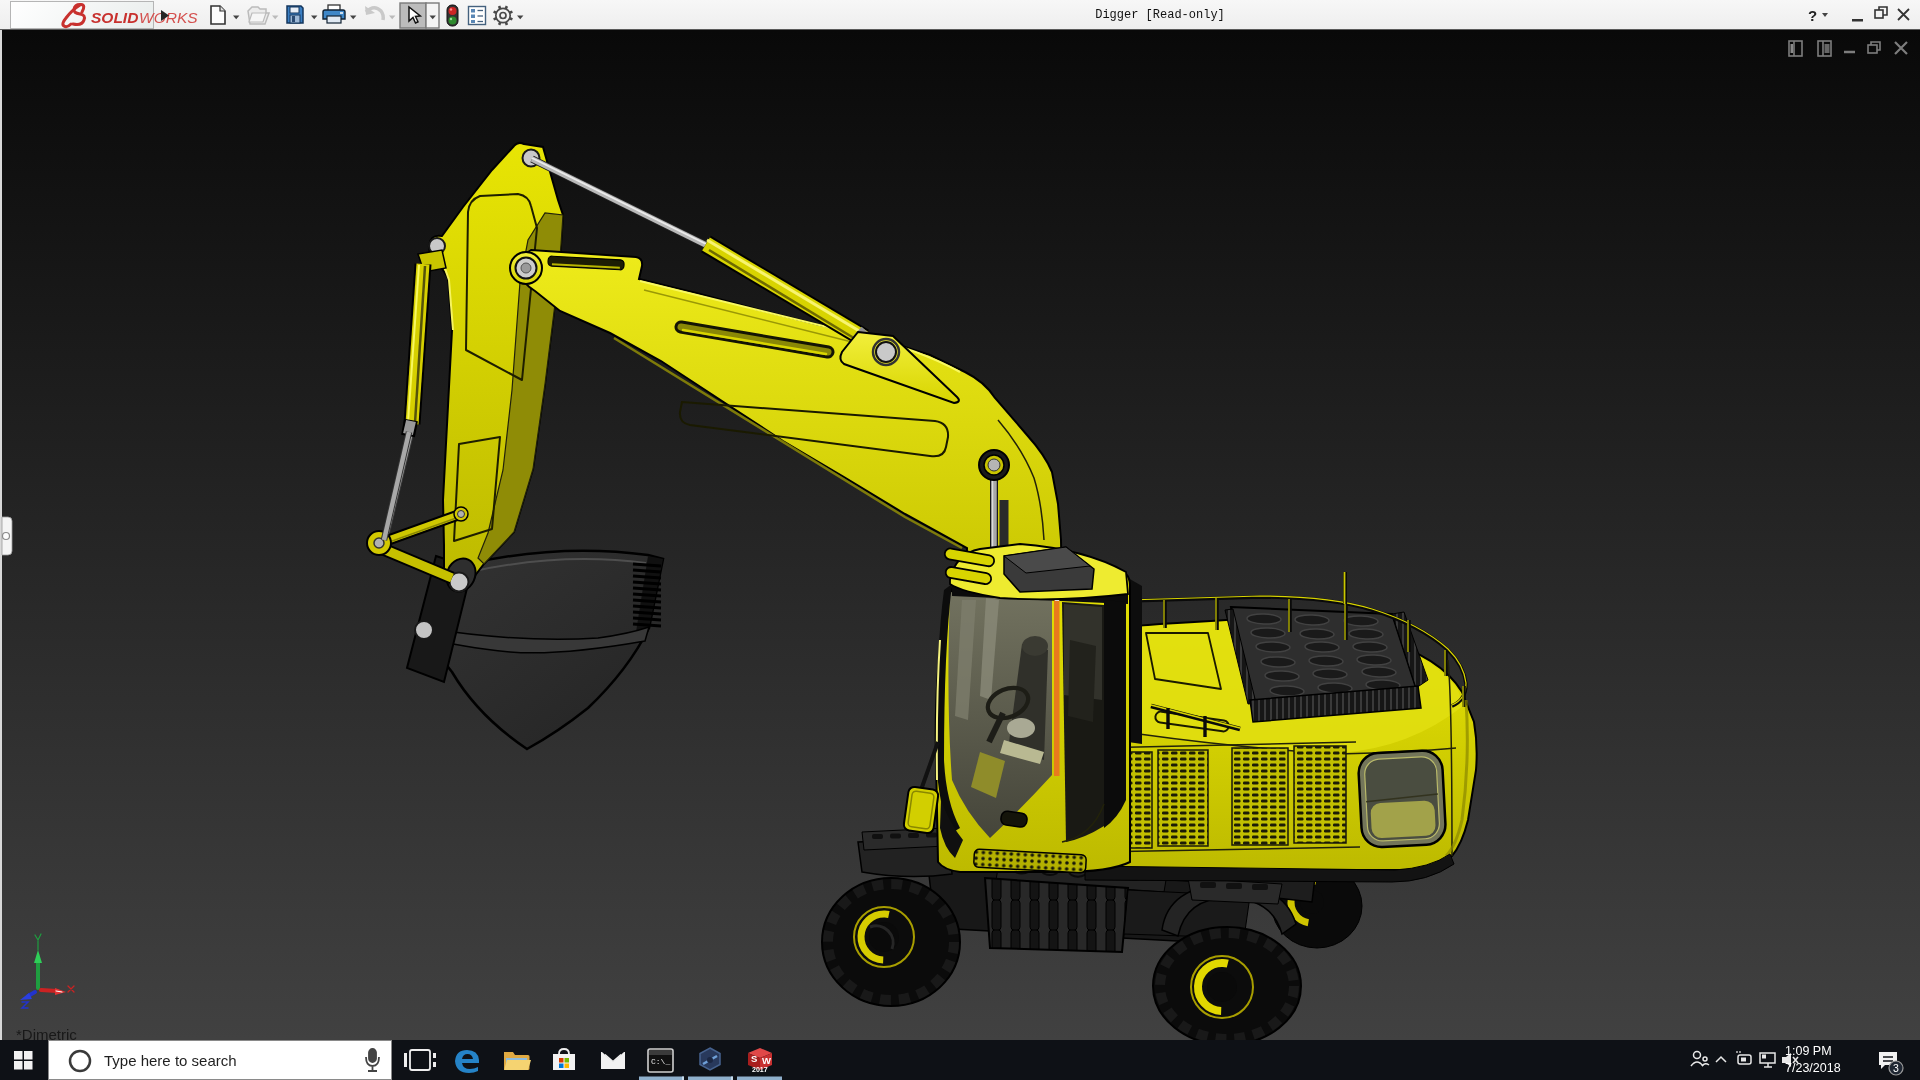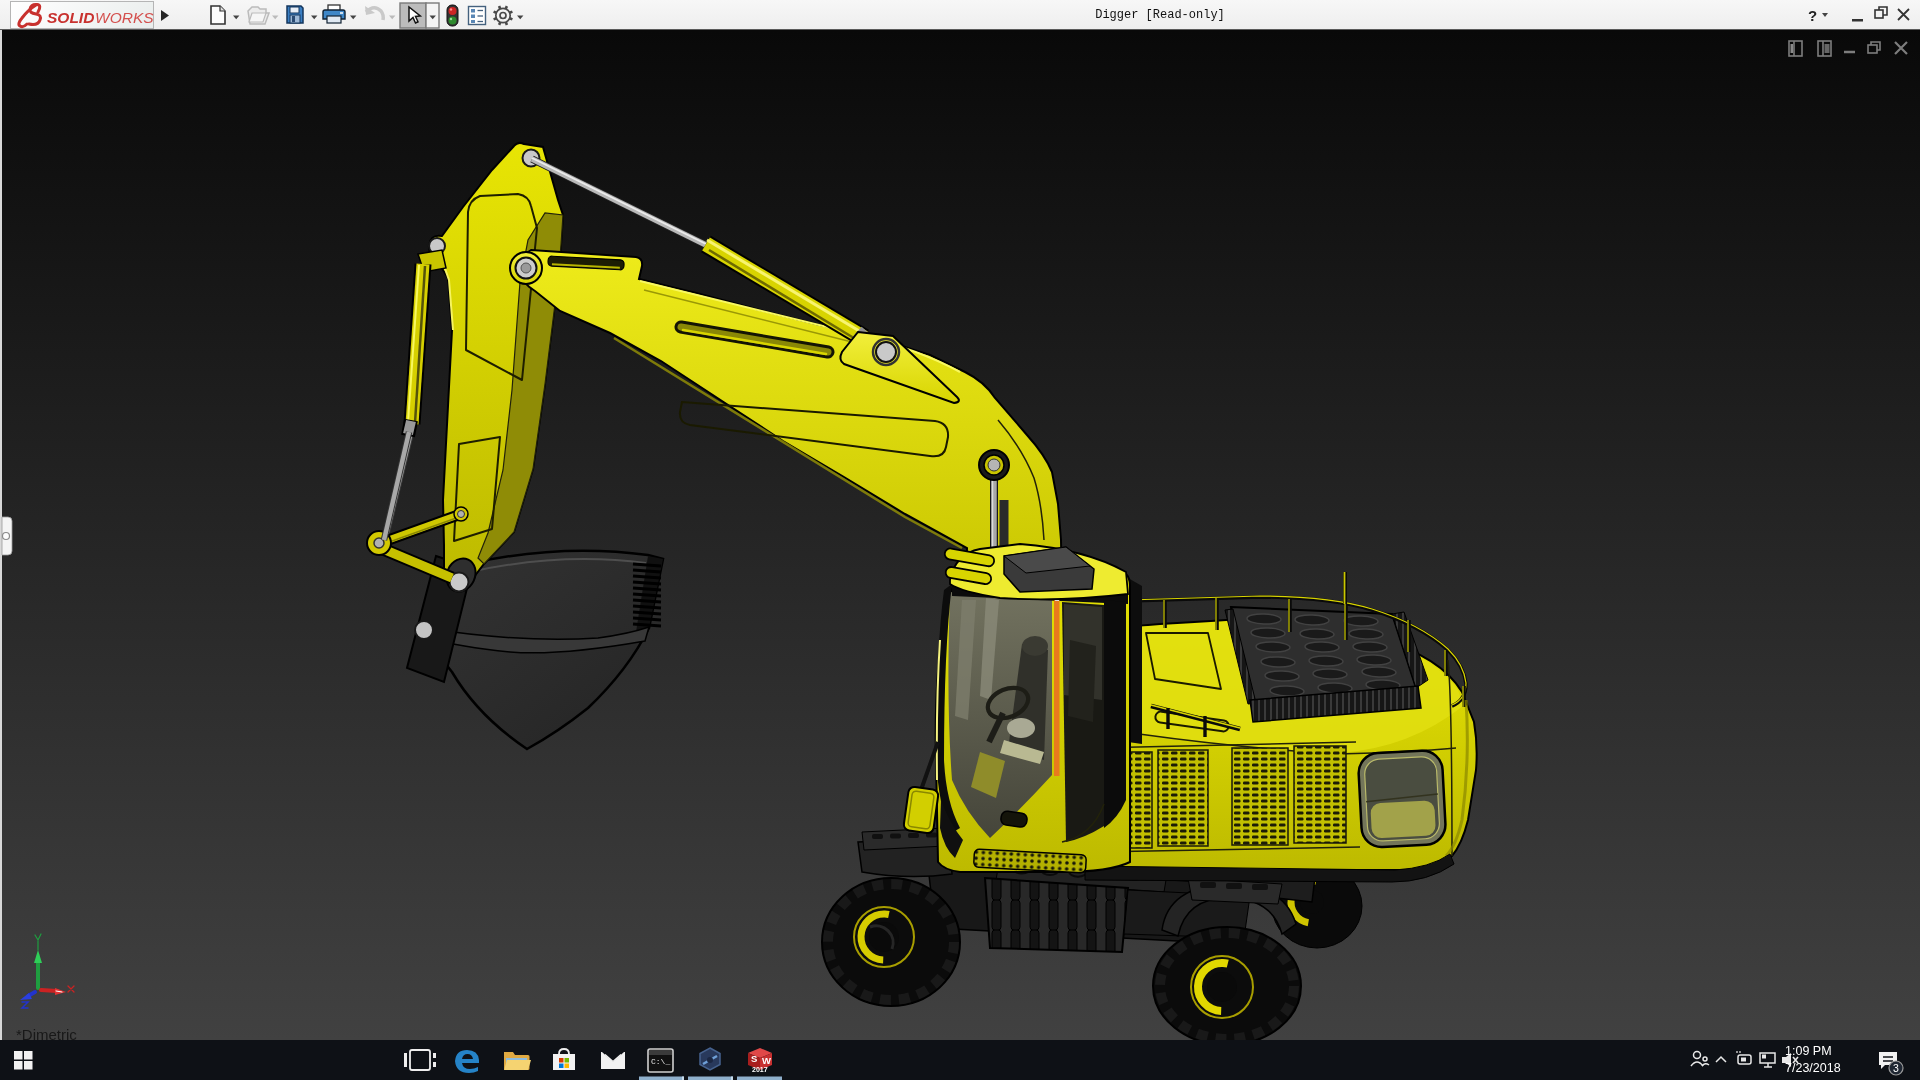--- a/index.html
+++ b/index.html
@@ -1,18 +1,18 @@
 <!DOCTYPE html>
 <html><head>
 <meta charset="utf-8">
 <style>
   * { margin:0; padding:0; box-sizing:border-box; }
   html,body { width:1920px; height:1080px; overflow:hidden; background:#000; font-family:"Liberation Sans", sans-serif; }
   .titlebar { position:absolute; top:0; left:0; width:1920px; height:30px; background:linear-gradient(#f7f7f7,#eeeeee); border-bottom:1px solid #5a5a5a; }
-  .logo { position:absolute; top:1px; left:10px; width:144px; height:28px; background:linear-gradient(135deg,#ffffff,#e9edec); border:1px solid #b5b5b5; }
+  .logo { position:absolute; top:1px; left:10px; width:144px; height:28px; background:linear-gradient(135deg,#ffffff,#e9edec); border:1px solid #b5b5b5;padding-left:44px; }
   .title { position:absolute; top:0; left:1030px; width:260px; height:30px; line-height:30px; text-align:center; font-size:12px; color:#111;font-family:Liberation Mono, monospace; }
   .viewport { position:absolute; top:30px; left:0; width:1652px; height:1010px; background:linear-gradient(#0a0a0a,#414141); }
   .taskbar { position:absolute; top:1040px; left:0; width:1920px; height:40px; background:#0e1116; }
   .search { position:absolute; top:0px; left:48px; width:344px; height:40px; background:#ffffff; border:1px solid #8a8a8a; }
   .search-text { position:absolute; top:11px; left:55px; font-size:15px; color:#1f1f1f; }
   .clock { position:absolute; top:3px; left:1785px; width:96px; text-align:left; color:#fff; font-size:12.5px; line-height:17px; }
   svg { display:block; }
 </style>
 </head>
 <body>
@@ -456,14 +456,24 @@
         <rect x="1762" y="14.5" width="4" height="4" fill="#e8e8e8" stroke="none"></rect>
         <path d="M1782,17 h4 l5,-4 v14 l-5,-4 h-4 z" fill="#e8e8e8" stroke="none"></path>
         <path d="M1793,17 l5,6 M1798,17 l-5,6" stroke-width="1.6"></path>
       </g>
       <path d="M1879,12 h18 v13 h-12 l-4,4 v-4 h-2 z" fill="#f2f2f2"></path>
       <line x1="1883" y1="17" x2="1893" y2="17" stroke="#0e1116" stroke-width="1.5"></line>
       <line x1="1883" y1="21" x2="1893" y2="21" stroke="#0e1116" stroke-width="1.5"></line>
       <circle cx="1896" cy="28" r="7" fill="#1f2733" stroke="#9a9a9a" stroke-width="1.2"></circle>
       <text x="1893" y="32" font-size="10.5" fill="#fff" font-family="Liberation Sans, sans-serif">3</text>
     </svg>
+  <div class="search">
+      <div class="search-text">Type here to search</div>
+      <svg style="position:absolute;top:0;left:0" width="344" height="40" viewBox="0 0 344 40">
+<circle cx="31" cy="20" r="10" fill="none" stroke="#3a3a3a" stroke-width="2.5"></circle>
+<g stroke="#444" stroke-width="1.8" fill="none">
+          <rect x="320" y="8" width="7" height="13" rx="3.5" fill="#444"></rect>
+          <path d="M317,16 q0,9 6.5,9 q6.5,0 6.5,-9 M323.5,25 v5 M319,30 h9"></path>
+        </g>
+</svg>
+    </div>
   <div class="clock">1:09 PM<br>7/23/2018</div>
 </div>
 
 </body></html>

